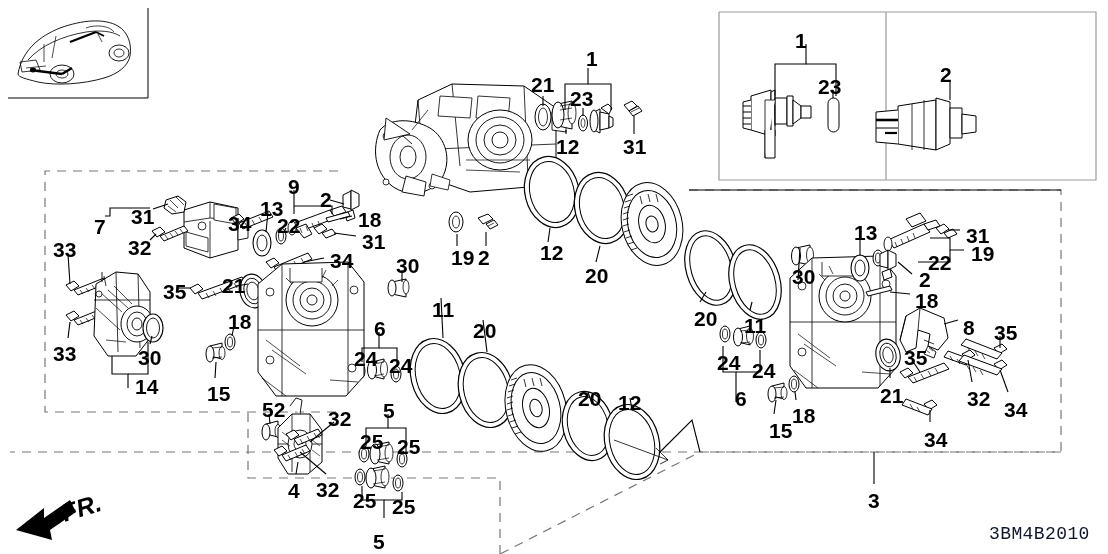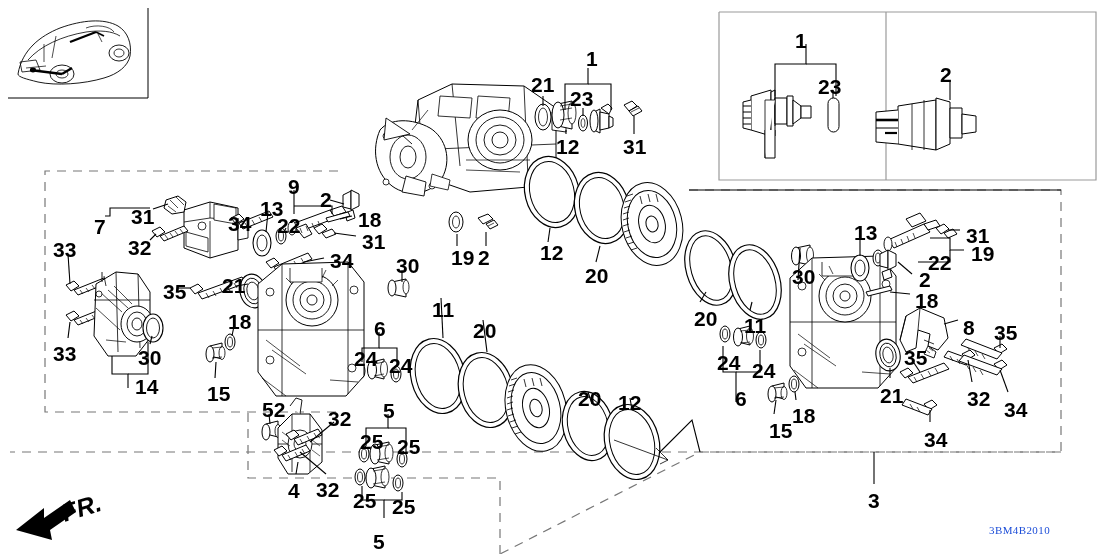--- a/index.html
+++ b/index.html
@@ -15,24 +15,24 @@
     font-family:"Liberation Sans", sans-serif;
     font-size:21px;
     font-weight:700;
     color:#000;
     line-height:1;
     white-space:nowrap;
     letter-spacing:0px;
   }
   .code{
     position:absolute;
-    font-family:Liberation Serif, serif;
-    font-size:11px;
+    font-family:Liberation Mono, monospace;
+    font-size:18px;
     font-weight:400;
-    color:#1d4ed8;
+    color:#0f172a;
     letter-spacing:.4px;
   }
   .frtxt{
     position:absolute;
     font-family:"Liberation Sans", sans-serif;
     font-size:25px;
     font-weight:700;
     font-style:italic;
     color:#000;
   }

